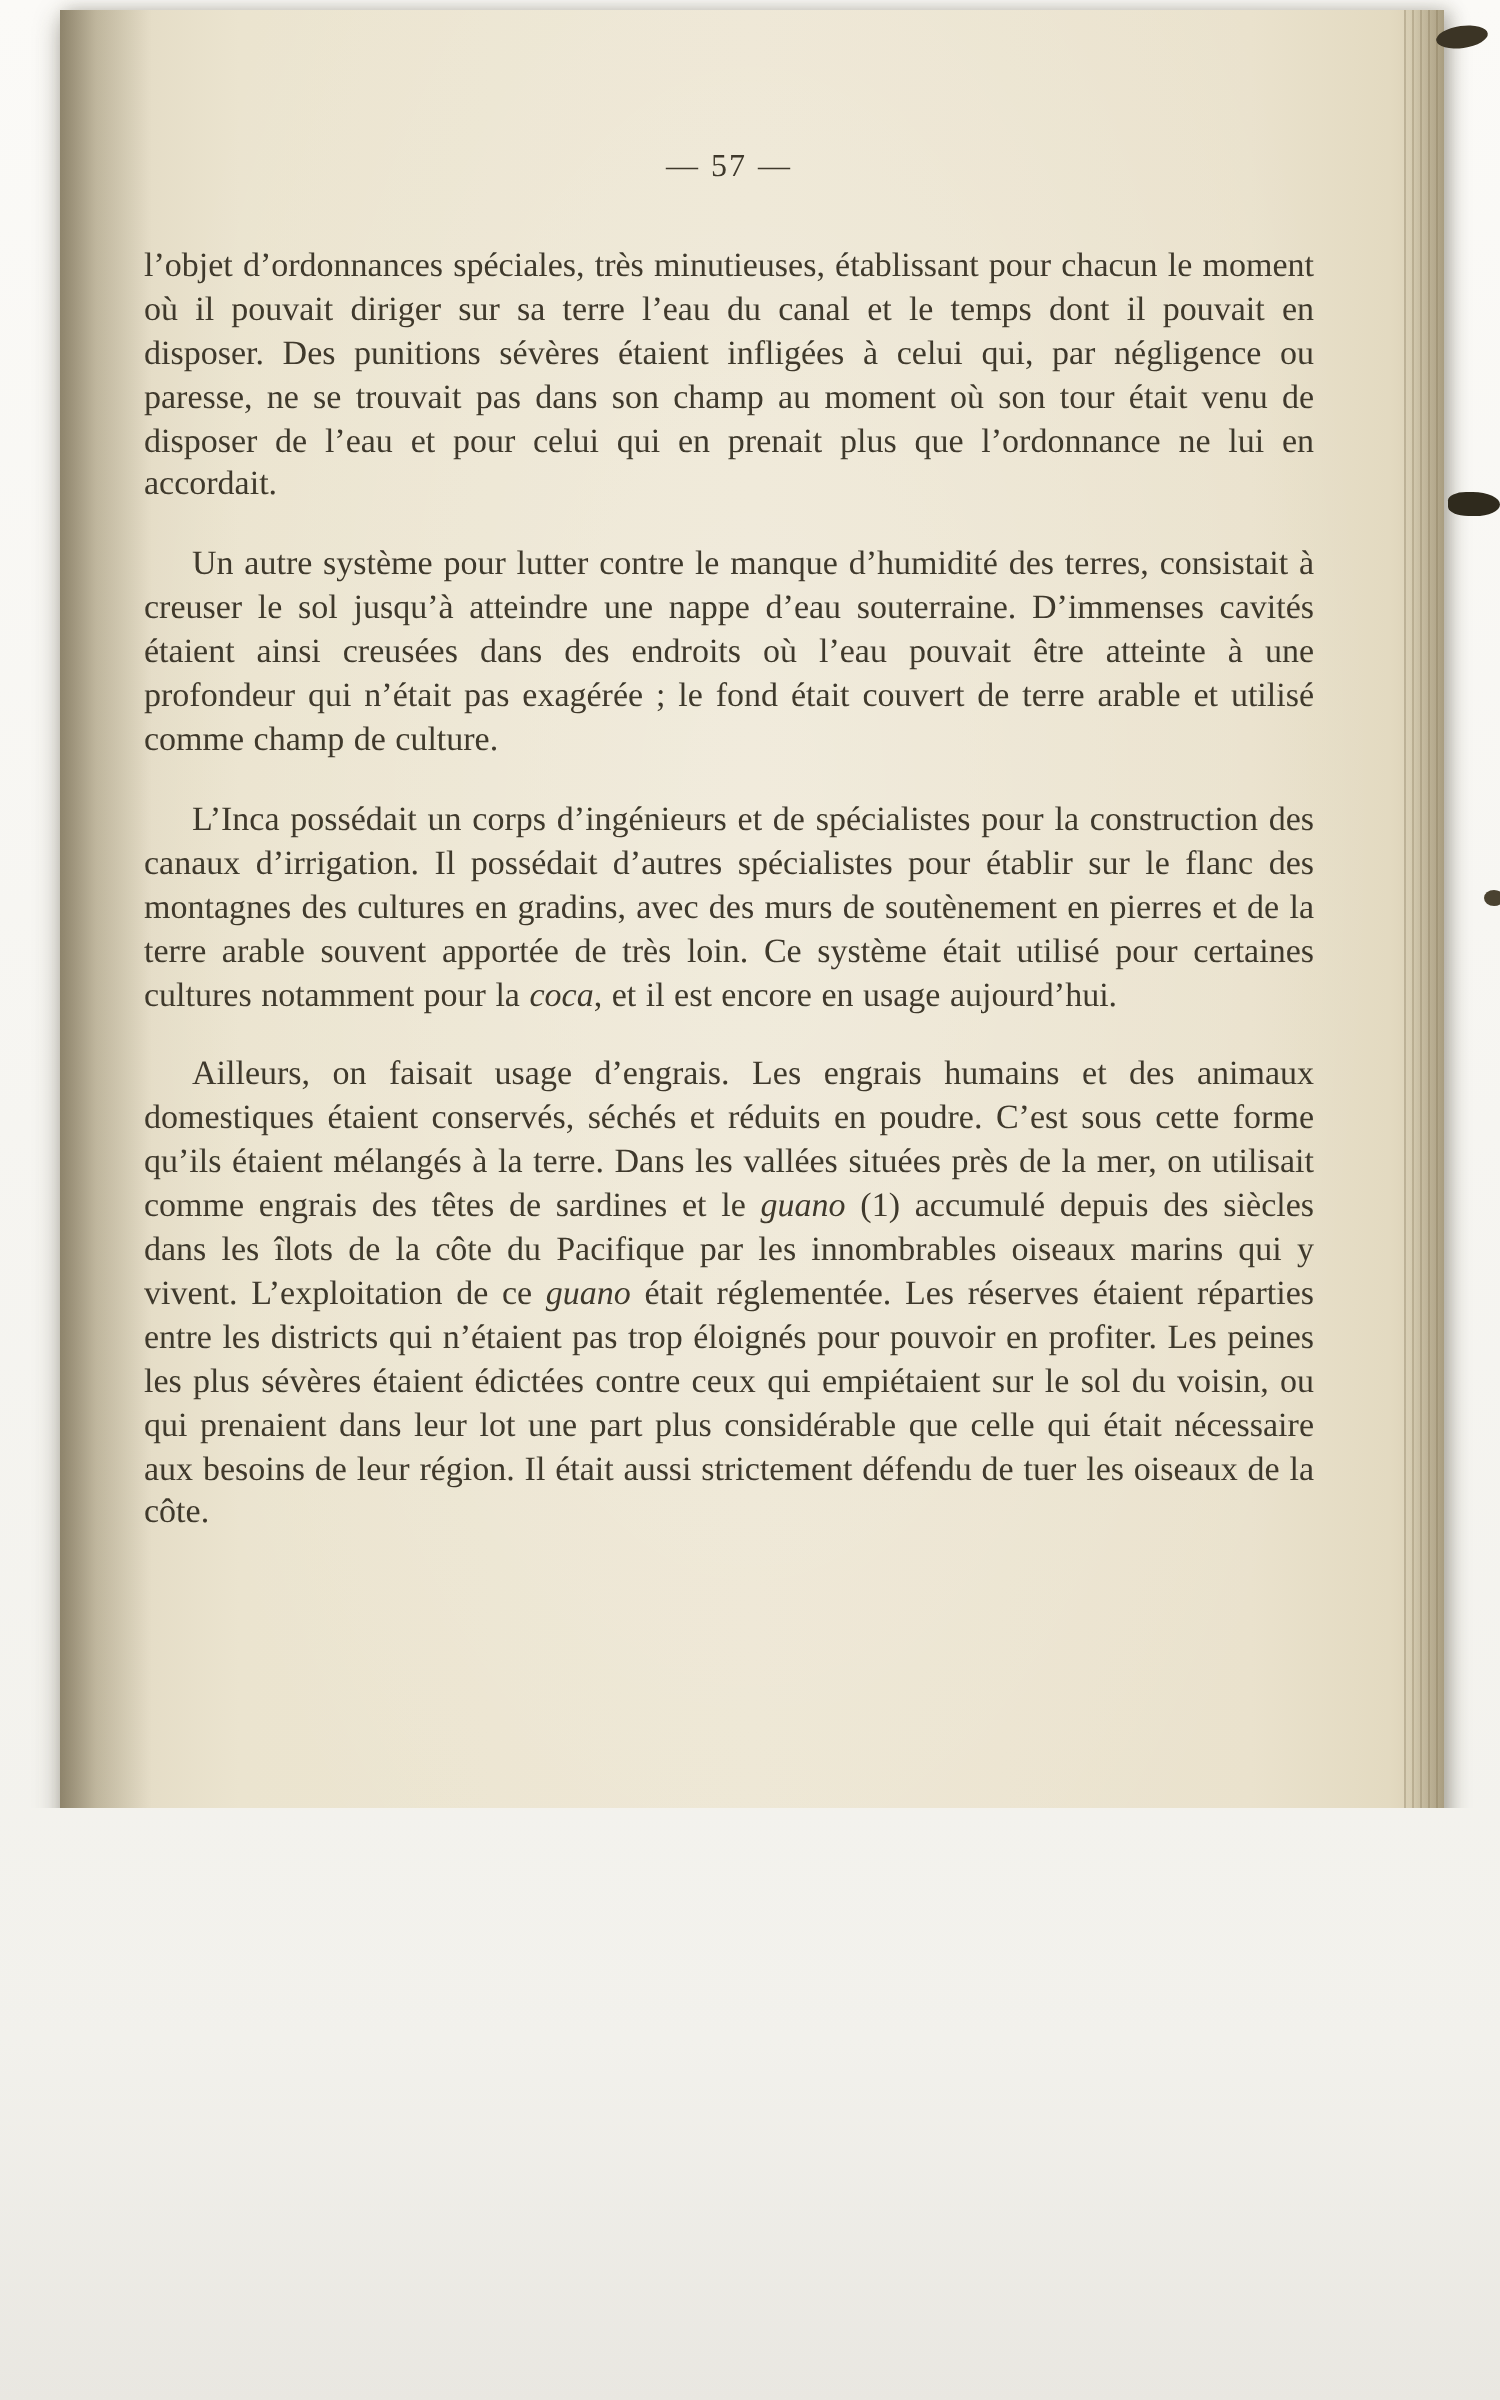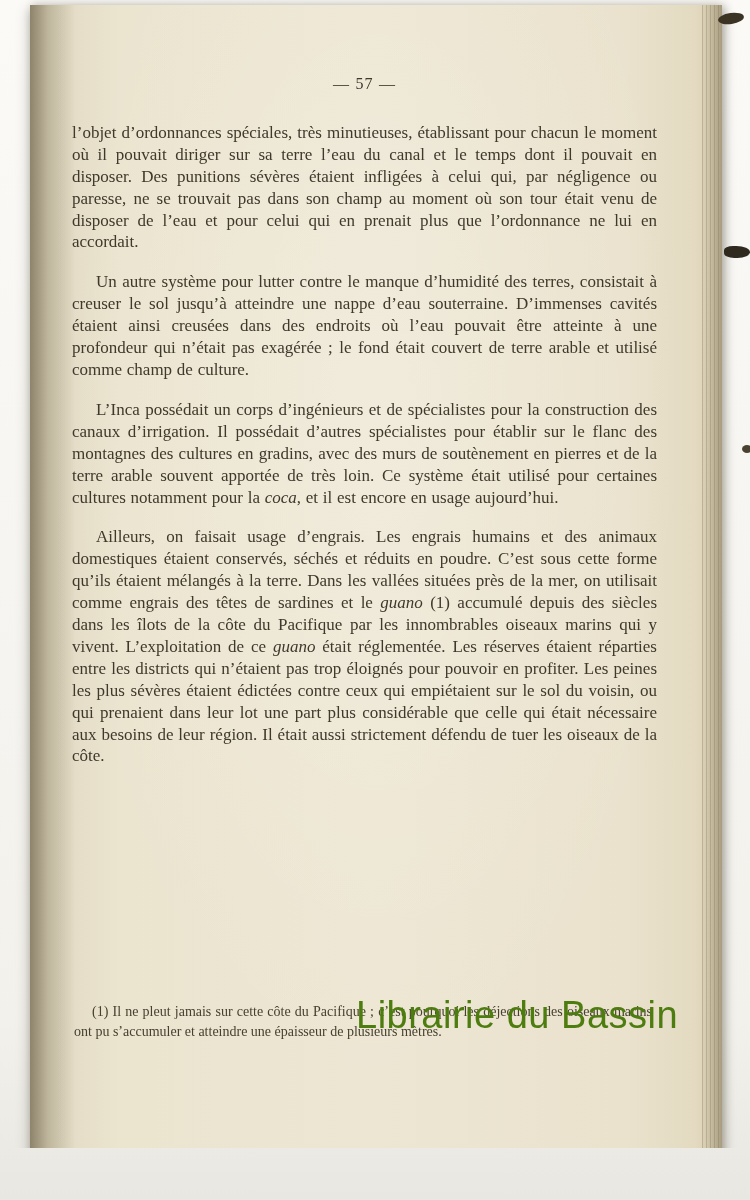--- a/index.html
+++ b/index.html
@@ -2,21 +2,21 @@
 <html><head>
 <meta charset="utf-8">
 <style>
   html,body{margin:0;padding:0;}
   body{
     width:750px;height:1200px;
     background:linear-gradient(180deg,#fbfaf7 0%,#f2f1ec 85%,#e9e7e1 100%);
     font-family:"Liberation Serif","DejaVu Serif",serif;
     overflow:hidden;
   }
-  .photo{position:relative;width:750px;height:1148px;overflow:hidden;}
+  .photo{position:relative;width:750px;height:904px;overflow:hidden;}
 
   .page{
     position:absolute;left:30px;top:5px;width:692px;height:1163px;
     background:
       radial-gradient(ellipse at 50% 35%, rgba(255,255,255,0.22), rgba(0,0,0,0) 65%),
       linear-gradient(90deg,#c9bfa3 0px,#d9d0b6 16px,#e5ddc7 44px,#ebe4cf 90px,#ede6d3 50%,#eae2cd 86%,#e3dac1 96%,#d5cbaf 100%),
       #ebe4cf;
     box-shadow:0 4px 12px rgba(60,54,38,0.38), 3px 0 8px rgba(60,54,38,0.22);
   }
   .gutter{

